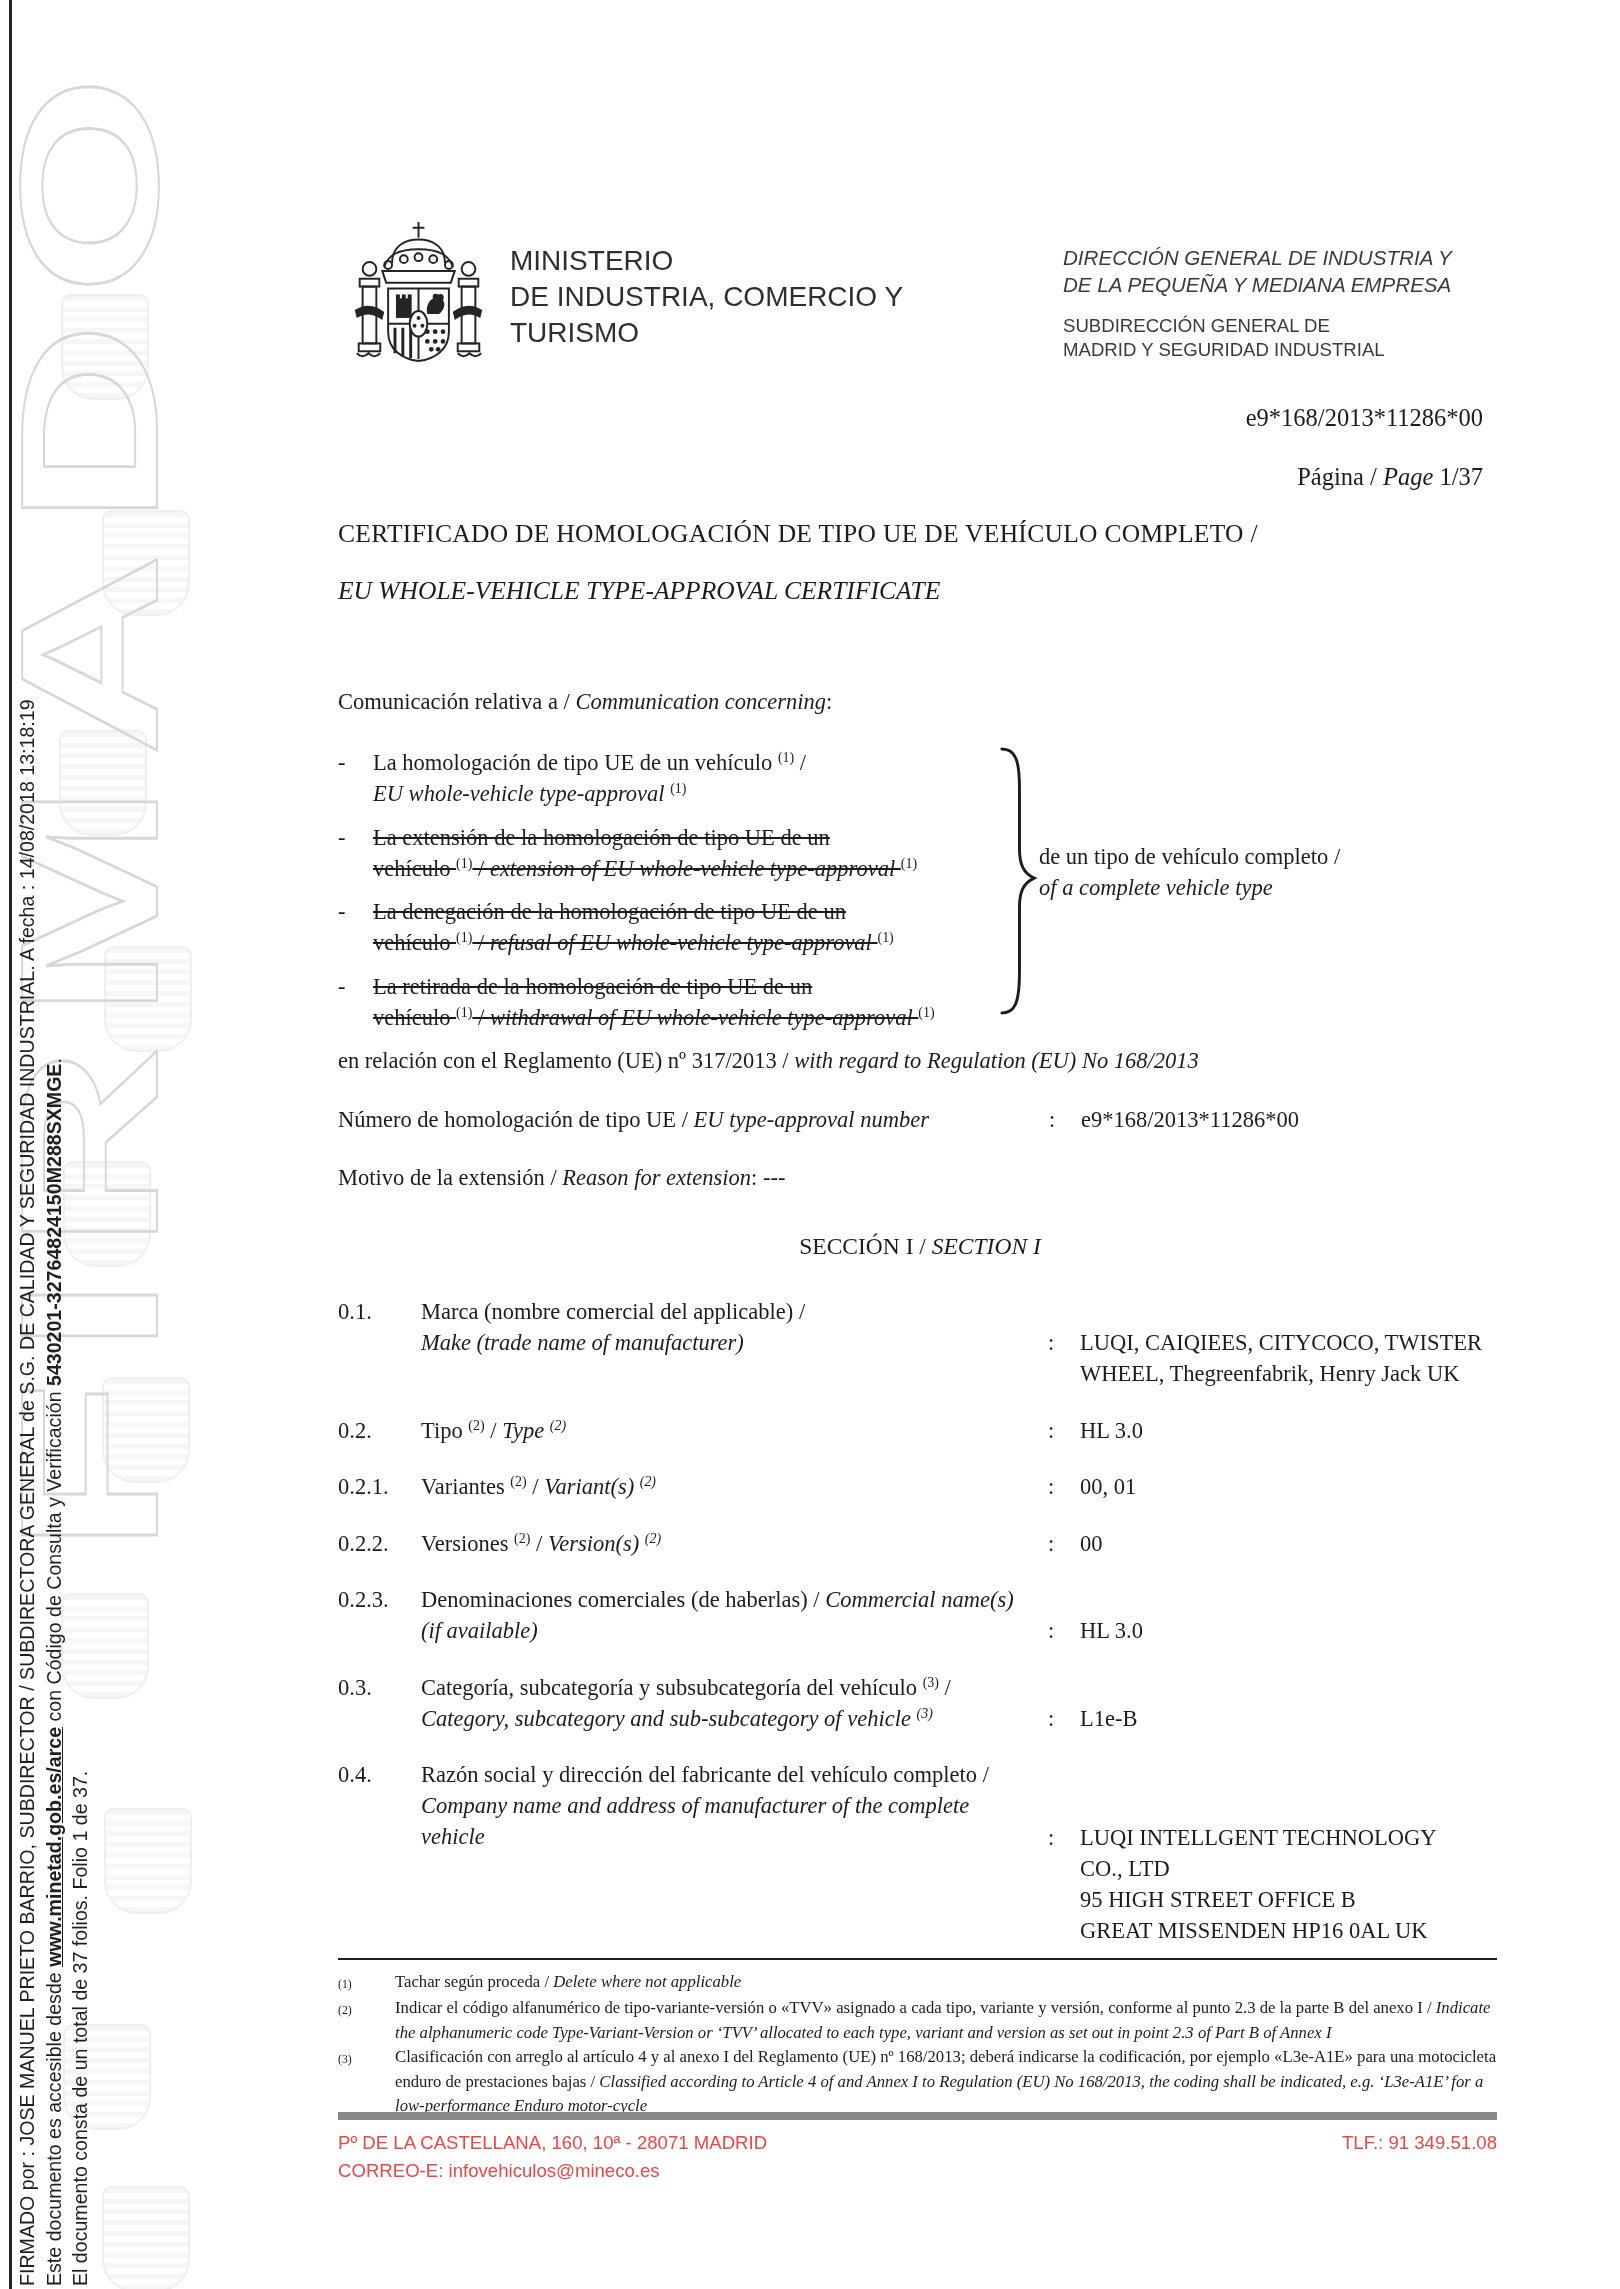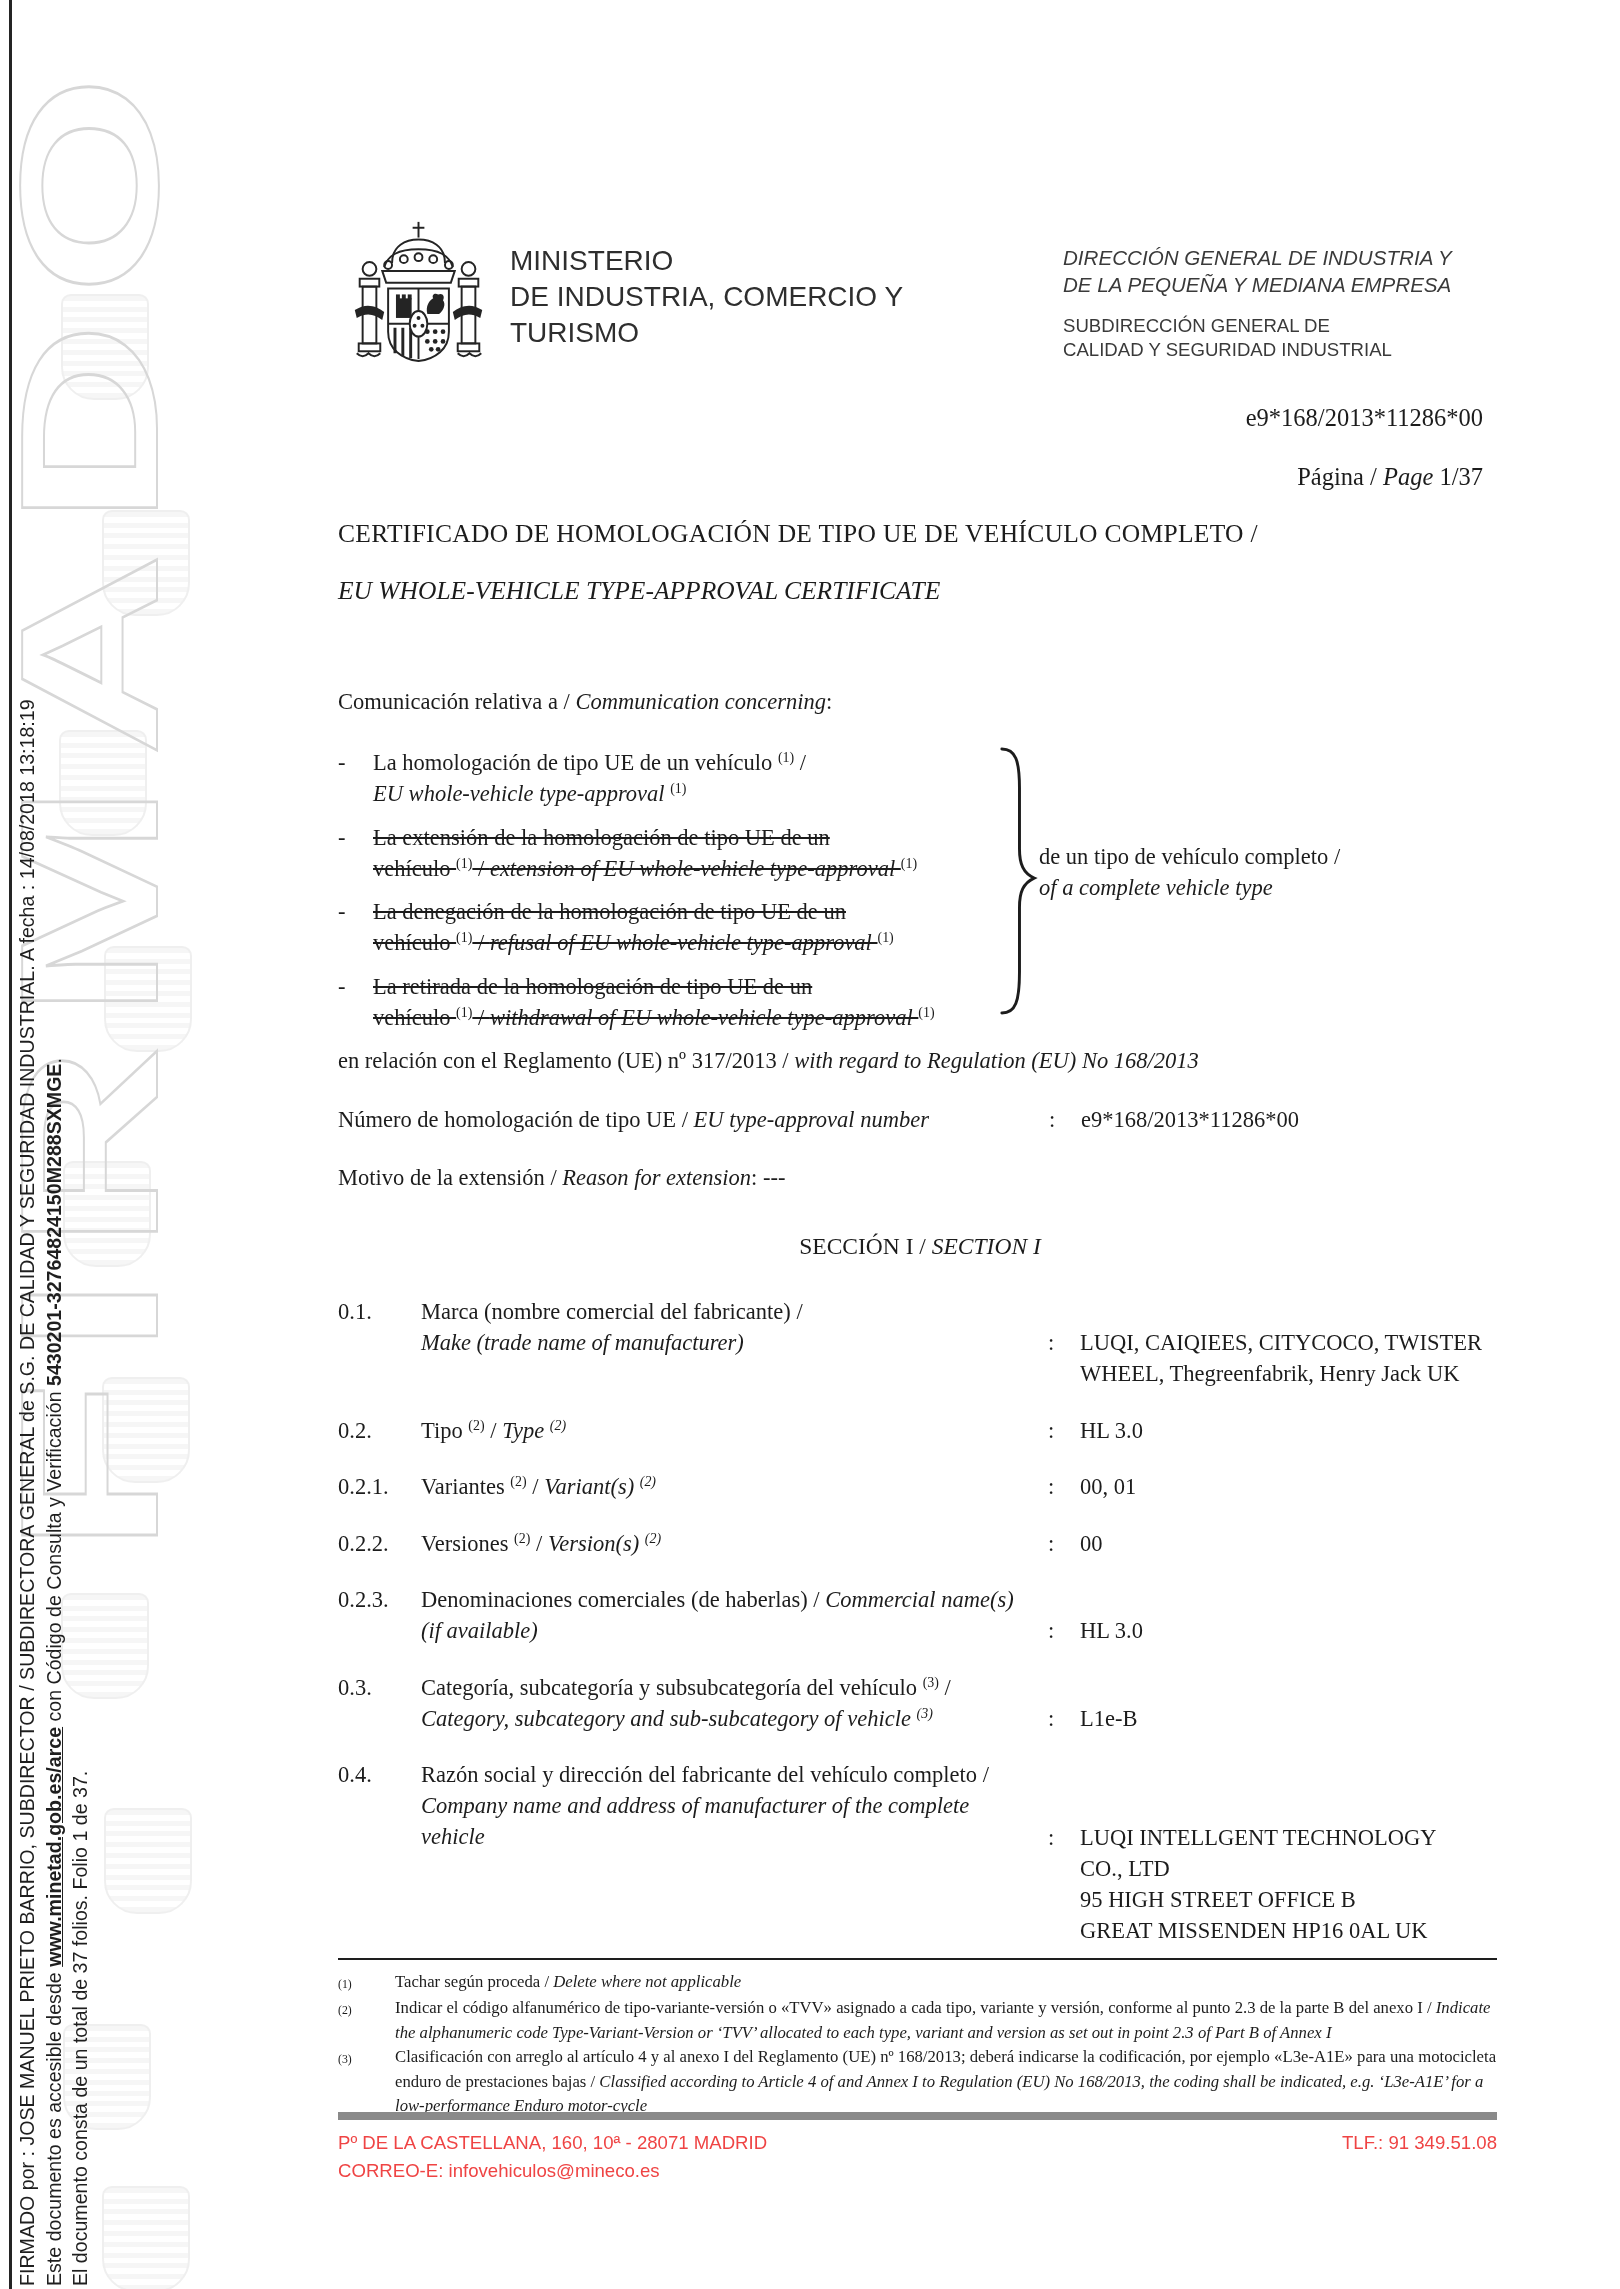--- a/index.html
+++ b/index.html
@@ -183,21 +183,21 @@
     <div>MINISTERIO</div>
     <div>DE INDUSTRIA, COMERCIO Y</div>
     <div>TURISMO</div>
   </div>
 
   <div class="dir-block sans">
     <div class="dir-line">DIRECCIÓN GENERAL DE INDUSTRIA Y</div>
     <div class="dir-line">DE LA PEQUEÑA Y MEDIANA EMPRESA</div>
     <div class="sub-block">
       <div class="sub-line">SUBDIRECCIÓN GENERAL DE</div>
-      <div class="sub-line">CALIDAD Y SEGURIDAD INDUSTRIAL</div>
+      <div class="sub-line">MADRID Y SEGURIDAD INDUSTRIAL</div>
     </div>
   </div>
 
   <div class="approval-top">e9*168/2013*11286*00</div>
 
   <div class="page-line">
     <span>Página / </span><span class="it">Page</span><span> 1/37</span>
   </div>
 
   <div class="title">CERTIFICADO DE HOMOLOGACIÓN DE TIPO UE DE VEHÍCULO COMPLETO /</div>
@@ -265,21 +265,21 @@
 
   <div class="sec-heading">
     <span>SECCIÓN I / </span><span class="it">SECTION I</span>
   </div>
 
   <div class="rows body-text">
 
     <div class="row off1">
       <div class="num">0.1.</div>
       <div class="label">
-        <div>Marca (nombre comercial del fabricante) /</div>
+        <div>Marca (nombre comercial del applicable) /</div>
         <div class="it">Make (trade name of manufacturer)</div>
       </div>
       <div class="colon">:</div>
       <div class="value">LUQI, CAIQIEES, CITYCOCO, TWISTER
 WHEEL, Thegreenfabrik, Henry Jack UK</div>
     </div>
 
     <div class="row">
       <div class="num">0.2.</div>
       <div class="label">

